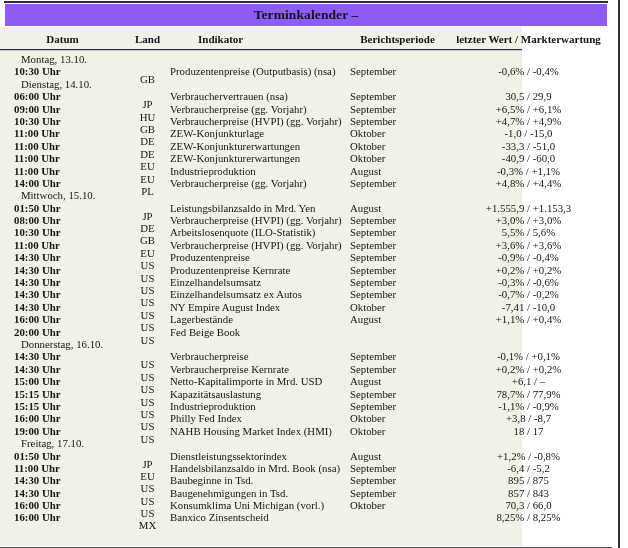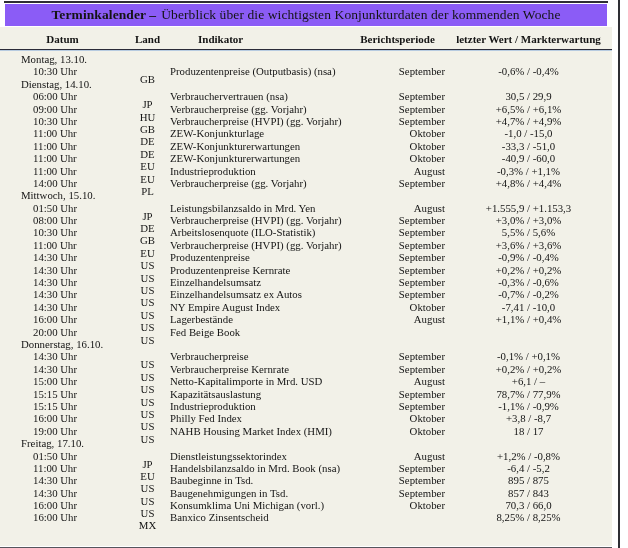--- a/index.html
+++ b/index.html
@@ -10,54 +10,53 @@
   }
   .top-rule{position:absolute;top:1px;left:4px;width:604px;height:2px;background:#2e2e34;}
   .title-bar{
     position:absolute;top:4px;left:5px;width:602px;height:22px;
     display:flex;align-items:center;justify-content:center;
     font-size:13.5px;letter-spacing:0.1px;
   }
   .title-bar .t-bold{font-weight:bold;}
   .title-bar .t-rest{margin-left:5px;}
   .table-area{
-    position:absolute;top:27px;left:0;width:612px;height:519px;
+    position:absolute;top:27px;left:0;width:522px;height:519px;
     font-size:10.8px;
   }
   .col-headers{
     display:grid;grid-template-columns:125px 45px 180px 95px 167px;
     height:20px;align-items:center;font-weight:bold;font-size:11px;
     padding-top:2px;
   }
   .col-headers .h0{text-align:center;}
   .col-headers .h1{text-align:center;}
   .col-headers .h2{text-align:left;padding-left:7px;margin-left:21px;}
   .col-headers .h3{text-align:center;}
   .col-headers .h4{text-align:center;}
   .header-rule{height:0;border-top:1.5px solid #2b2b38;border-bottom:1.5px solid #b7cbe0;margin-bottom:2px;}
   .row{height:12.4px;line-height:12.4px;white-space:nowrap;}
   .day-row{padding-left:21px;}
   .data-row{display:grid;grid-template-columns:125px 45px 180px 95px 167px;}
   .cell{overflow:visible;white-space:nowrap;}
-  .c0{padding-left:33px;}
+  .c0{padding-left:14px;font-weight:bold;}
   .c1{text-align:center;margin-top:8px;}
   .c2{text-align:left;}
-  .c3{text-align:right;}
+  .c3{text-align:left;}
   .c4{text-align:center;}
   .bottom-rule{position:absolute;bottom:0;left:0;width:612px;height:1.5px;background:#55555c;}
   .page-border-right{position:absolute;top:0;left:618px;width:2px;height:548px;background:#2e2e34;}
 </style>
 </head>
 <body>
 
 <div class="top-rule"></div>
 
 <div class="title-bar" style="background:#8b5cf6;">
   <span class="t-bold">Terminkalender –</span>
-  <span class="t-rest">Überblick über die wichtigsten Konjunkturdaten der kommenden Woche</span>
 </div>
 
 <div class="table-area" style="background:#f2f1e8;">
   <div class="col-headers">
     <div class="h0">Datum</div>
     <div class="h1">Land</div>
     <div class="h2">Indikator</div>
     <div class="h3">Berichtsperiode</div>
     <div class="h4">letzter Wert / Markterwartung</div>
   </div>

